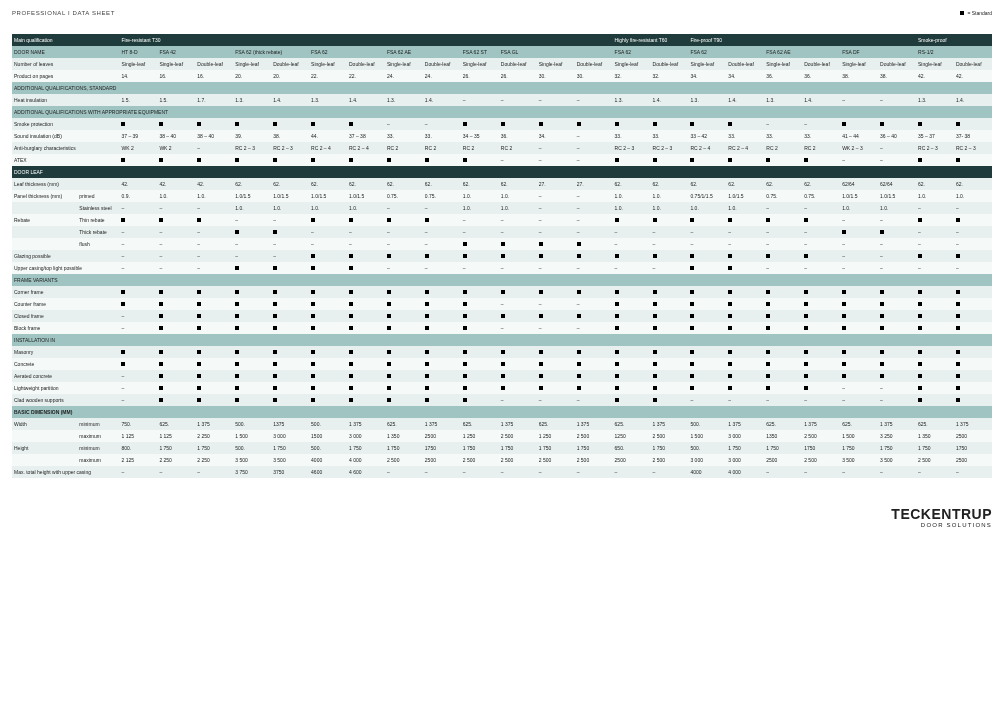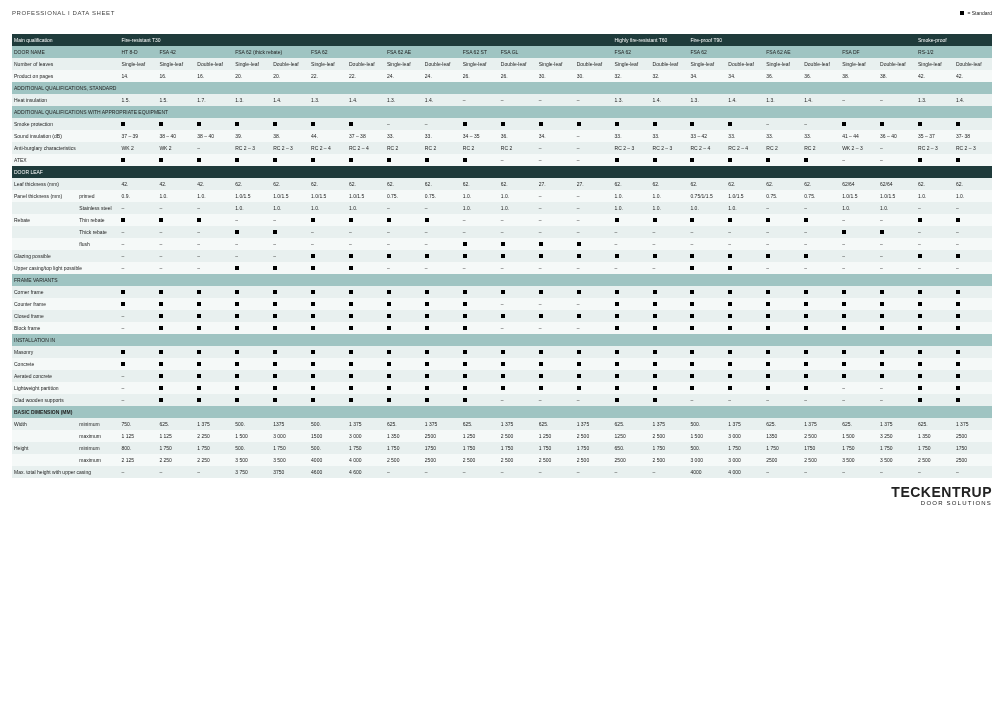--- a/index.html
+++ b/index.html
@@ -12,21 +12,21 @@
 table{border-collapse:collapse;width:100%;table-layout:fixed}
 td,th{padding:3px 2px;text-align:left;font-weight:normal;vertical-align:middle;overflow:hidden}
 .sect{background:#1f3b3b;color:#fff}
 .sect2{background:#9fc4c2;color:#222}
 .r0{background:#e8f0ef}
 .r1{background:#f5f9f8}
 .lab{width:62px}
 .sub{width:40px}
 col.d{width:36px}
 .sq{display:inline-block;width:4px;height:4px;background:#000}
-.brand{text-align:right;margin-top:6px;font-size:14px;font-weight:bold;letter-spacing:0.5px}
+.brand{text-align:right;margin-top:28px;font-size:14px;font-weight:bold;letter-spacing:0.5px}
 .brand .sub2{font-size:6px;font-weight:normal;letter-spacing:1.2px}
 </style>
 </head>
 <body>
 
 <div class="page">
  <div class="hdr">
   <div class="title">PROFESSIONAL   I DATA SHEET</div>
   <div class="std">
         <span class="sq"></span>

